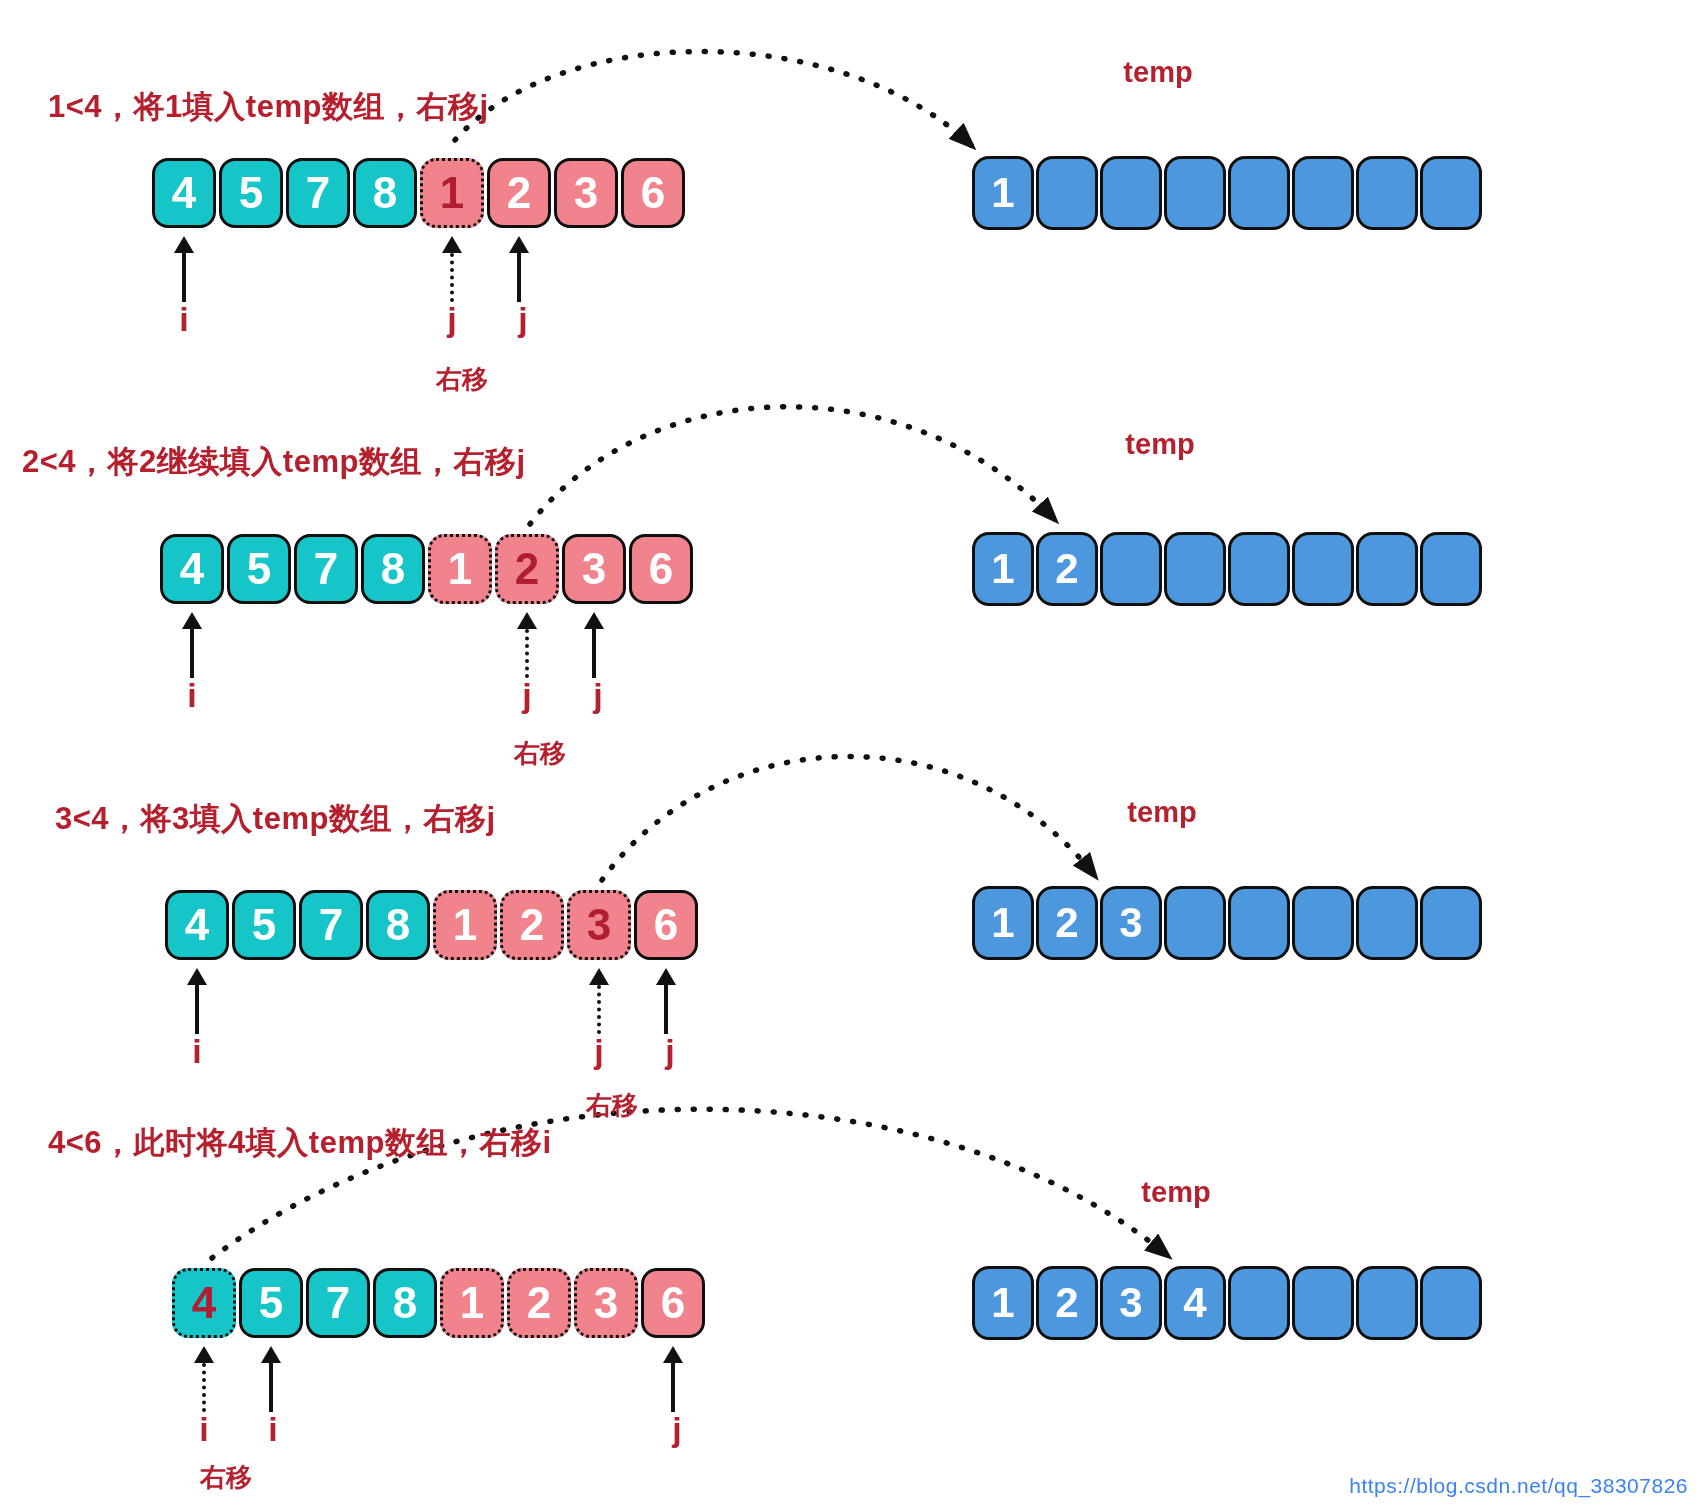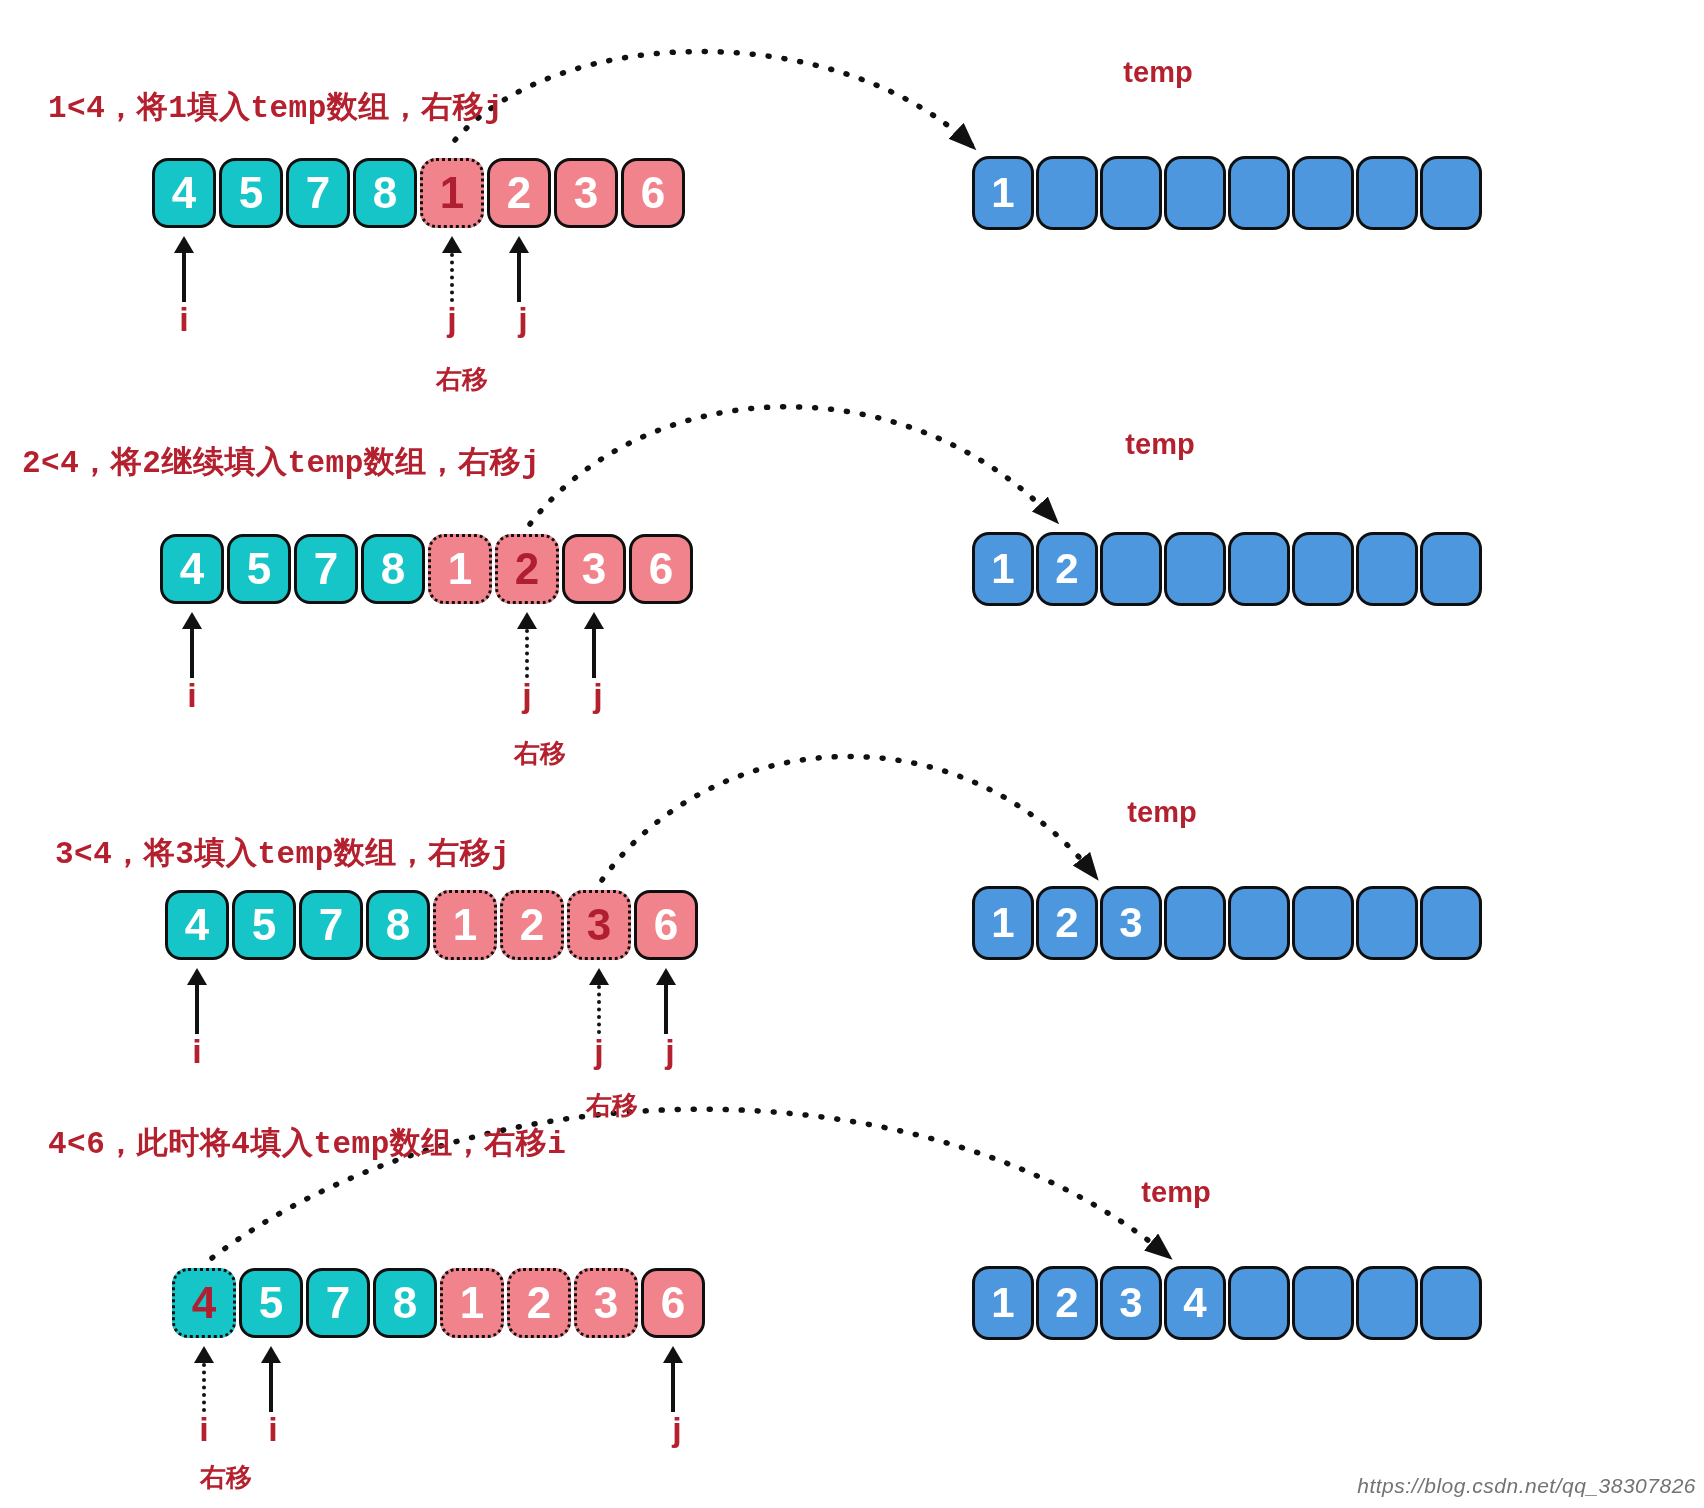--- a/index.html
+++ b/index.html
@@ -3,21 +3,20 @@
 <meta charset="utf-8">
 <style>
   html,body{margin:0;padding:0;background:#fff;}
   #canvas{
     position:relative;width:1704px;height:1508px;background:#ffffff;overflow:hidden;
     font-family:"Liberation Sans","DejaVu Sans",sans-serif;
   }
   .step-label{
     position:absolute;color:#b5202e;font-size:31px;font-weight:bold;white-space:nowrap;
     letter-spacing:0.5px;
-    font-family:Liberation Mono, monospace;
   }
   .temp-label{
     position:absolute;color:#b5202e;font-size:29px;font-weight:bold;transform:translateX(-50%);
   }
   .cell{
     position:absolute;width:64px;height:70px;box-sizing:border-box;border-radius:16px;
     border:3px solid #0f0f0f;display:flex;align-items:center;justify-content:center;
     font-size:44px;font-weight:bold;color:#ffffff;
   }
   .teal{background:#15c5c7;}
@@ -38,21 +37,21 @@
   .ptr .shaft{width:0;height:49px;margin:0 auto;border-left:4px solid #111;}
   .ptr.dashed .shaft{border-left-style:dotted;}
   .ptr-label{
     position:absolute;color:#b5202e;font-size:34px;font-weight:bold;transform:translateX(-50%);
   }
   .move-label{
     position:absolute;color:#b5202e;font-size:26px;font-weight:bold;transform:translateX(-50%);
     white-space:nowrap;
   }
   .watermark{
-    position:absolute;right:8px;top:1474px;color:#737373;font-size:21px;letter-spacing:0.5px;font-style:italic;
+    position:absolute;right:16px;top:1474px;color:#3b82f6;font-size:21px;letter-spacing:0.5px;
   }
   #arcs{position:absolute;left:0;top:0;pointer-events:none;}
 </style>
 </head>
 <body>
 
 <div id="canvas">
 
   <svg id="arcs" width="1704" height="1508" viewBox="0 0 1704 1508">
     <defs>
@@ -154,21 +153,21 @@
     <div class="ptr" style="left:583px;top:612px">
       <div class="head"></div>
       <div class="shaft"></div>
     </div>
     <span class="ptr-label" style="left:598px;top:676px">j</span>
 
     <span class="move-label" style="left:540px;top:736px">右移</span>
   </div>
 
   <div>
-    <div class="step-label" style="left:55px;top:832px">3&lt;4，将3填入temp数组，右移j</div>
+    <div class="step-label" style="left:55px;top:798px">3&lt;4，将3填入temp数组，右移j</div>
 
     <div>
       <div class="cell teal" style="left:165px;top:890px">4</div>
       <div class="cell teal" style="left:232px;top:890px">5</div>
       <div class="cell teal" style="left:299px;top:890px">7</div>
       <div class="cell teal" style="left:366px;top:890px">8</div>
       <div class="cell pink dotted" style="left:433px;top:890px">1</div>
       <div class="cell pink dotted" style="left:500px;top:890px">2</div>
       <div class="cell pink dotted hl" style="left:567px;top:890px">3</div>
       <div class="cell pink" style="left:634px;top:890px">6</div>

